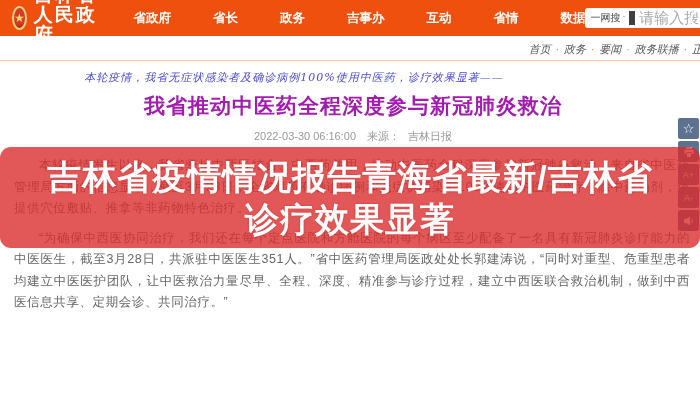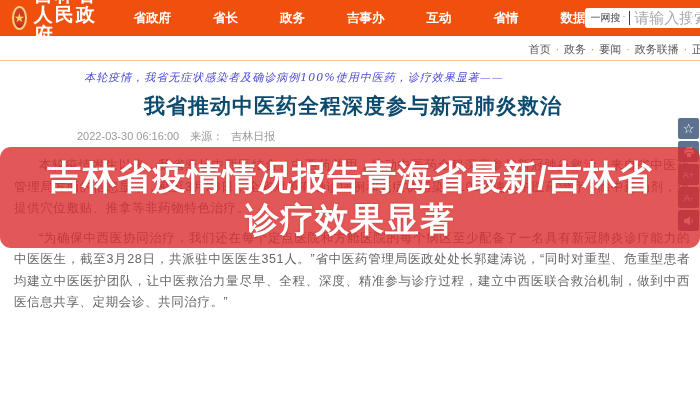--- a/index.html
+++ b/index.html
@@ -10,38 +10,38 @@
   
   .topbar { position:relative; height:36px; background:#f0500e; display:flex; align-items:center; padding:0 10px 0 12px; }
   .brand { display:flex; align-items:center; gap:7px; }
   .emblem { width:24px; height:24px; border-radius:50%; background:radial-gradient(circle at 50% 40%, #d23c28 55%, #a82315 100%); border:2px solid #f5d27a; display:flex; align-items:center; justify-content:center; color:#ffd95e; font-size:12px; line-height:1; }
   .brand-text { color:#fff; }
   .site-name { font-size:19px; font-weight:bold; letter-spacing:2px; line-height:20px; }
   .site-url { font-size:6px; letter-spacing:1px; opacity:.85; }
   .mainnav { display:flex; gap:42px; margin-left:28px; }
   .mainnav span { color:#fff; font-size:12.5px; font-weight:bold; cursor:pointer; white-space:nowrap; }
   .searchbox { margin-left:auto; margin-right:34px; width:122px; height:20px; background:#fff; border-radius:3px; display:flex; align-items:center; padding:0 5px; }
-  .scope { display:flex; align-items:center; font-size:10px; color:#444; white-space:nowrap; border-right:1px solid #404040; padding-right:4px; margin-right:4px; cursor:pointer; }
+  .scope { display:flex; align-items:center; font-size:10px; color:#444; white-space:nowrap; border-right:6px solid #404040; padding-right:4px; margin-right:4px; cursor:pointer; }
   .scope .caret { font-size:8px; color:#999; margin-left:2px; }
   .searchbox input { border:0; outline:0; width:70px; font-size:15px; color:#333; font-family:Liberation Serif, serif; }
   .searchbox input::placeholder { color:#aaa; }
   .search-btn { position:absolute; right:-7px; top:10px; width:17px; height:17px; border-radius:50%; border:2px solid #fff; }
   .search-btn::after { content:""; position:absolute; left:-4px; top:12px; width:6px; height:2px; background:#fff; transform:rotate(45deg); }
 
   
   .breadcrumb-bar { position:relative; height:25px; background:#fff; border-bottom:1px solid #f6c9a4; overflow:hidden; }
   .breadcrumb { position:absolute; right:-14px; top:6px; font-size:11px; color:#555; white-space:nowrap; }
   .breadcrumb .sep { color:#e08040; margin:0 5px; font-size:10px; }
-  .breadcrumb .bc-item { cursor:pointer; }
+  .breadcrumb .bc-item { cursor:pointer;font-style:italic; }
 
   
   .content { position:relative; padding:0 8px 0 14px; }
   .kicker { margin-top:9px; text-align:center; font-family:"DejaVu Serif","Liberation Serif",serif; font-style:italic; font-size:11px; color:#4a49d8; letter-spacing:1px; width:560px; }
-  .title { margin:7px auto 8px; width:560px; text-align:center; font-size:21px; font-weight:bold; color:#0c4a6e; letter-spacing:1px; }
-  .meta { margin:9px auto 0; width:560px; font-size:11px; color:#999; }
+  .title { margin:7px auto 8px; width:560px; text-align:center; font-size:21px; font-weight:bold; color:#a21caf; letter-spacing:1px; }
+  .meta { margin:9px auto 0; width:560px; text-align:center; font-size:11px; color:#999; }
   .meta span { margin:0 4px; }
   .article-body { margin-top:11px; width:676px; font-size:12.5px; line-height:21.5px; color:#666; text-align:justify; letter-spacing:0.6px; }
   .article-body p { text-indent:2em; margin-bottom:8px; }
 
   
   .overlay { position:absolute; left:0; top:147px; width:700px; height:101px; background:rgba(219,45,45,0.8); z-index:30; display:flex; flex-direction:column; align-items:center; justify-content:center;border-radius:11px; }
   .overlay div { color:#fff; font-size:34px; font-weight:bold; letter-spacing:1px; line-height:42px; text-align:center; white-space:nowrap; text-shadow:0 0 2px rgba(190,30,30,.45); }
 
   
   .side-toolbar { position:absolute; right:1px; top:118px; z-index:10; display:flex; flex-direction:column; gap:2px; }

